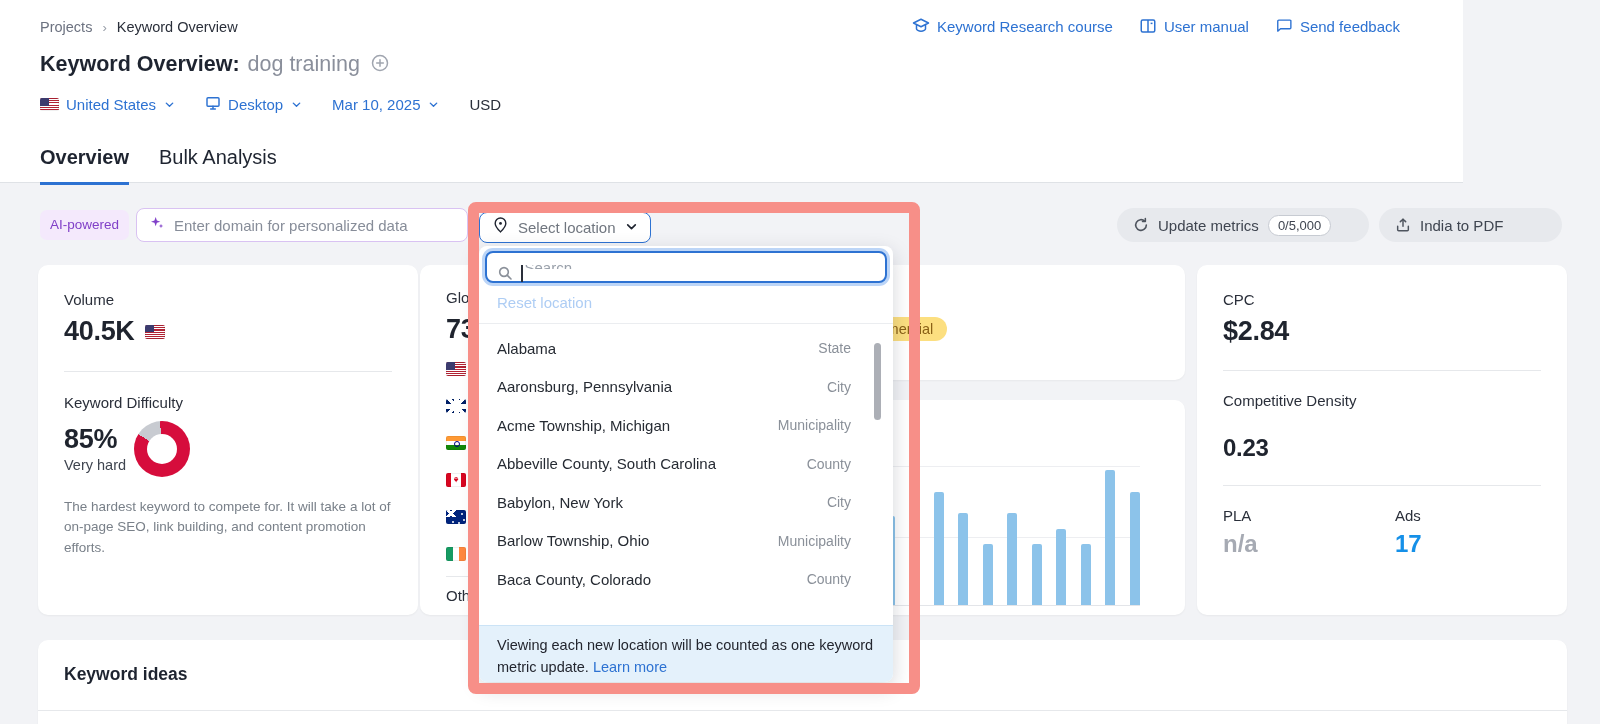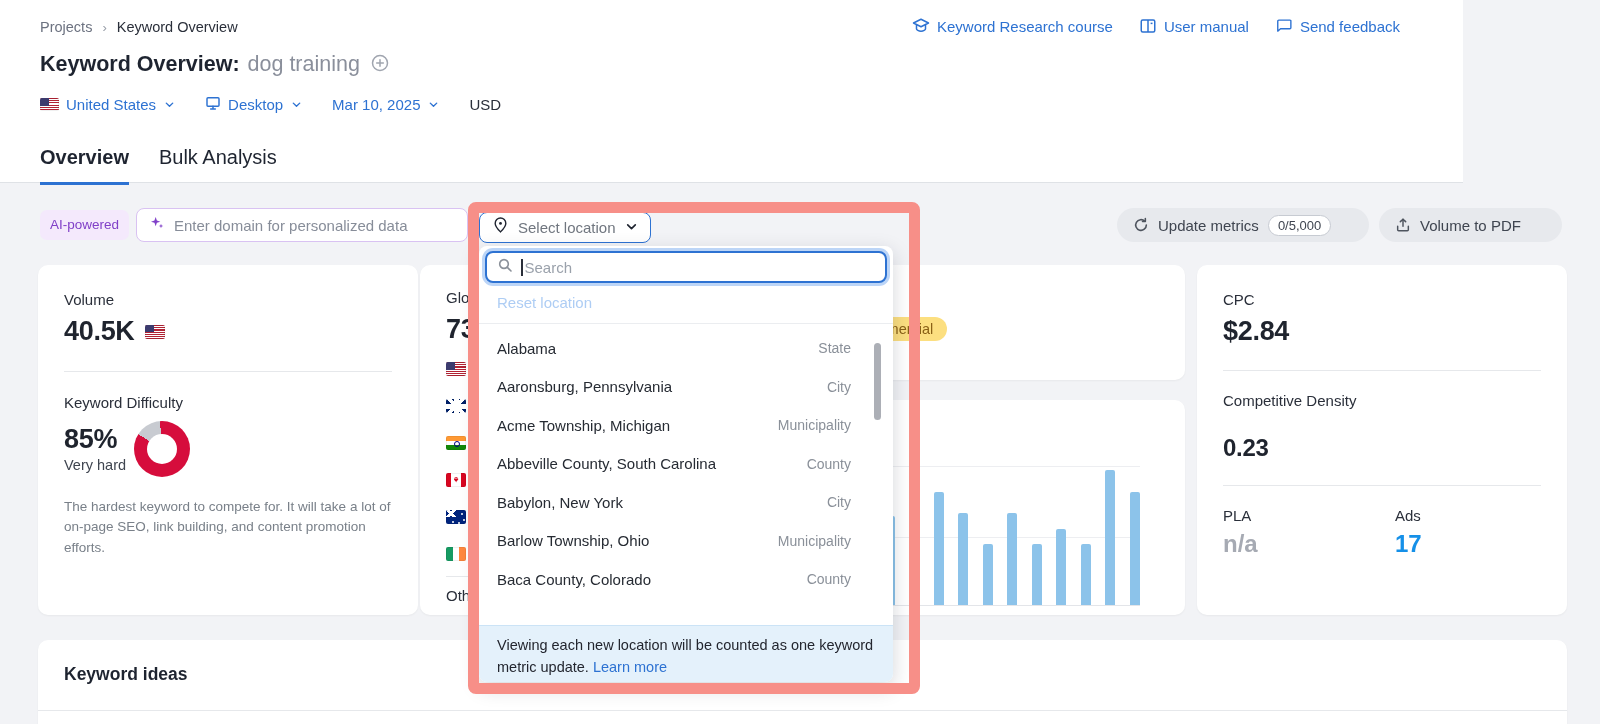--- a/index.html
+++ b/index.html
@@ -101,21 +101,21 @@
   .blue-val { font-size:24px; font-weight:700; color:#1590E8; margin-top:6px; }
 
   #ideas-card { left:38px; top:640px; width:1529px; height:110px; padding:24px 26px 0; }
   .ideas-title { font-size:17.5px; font-weight:700; color:#1E2430; }
   #ideas-card .hr { position:absolute; left:0; right:0; top:70px; }
 
   
   #select-location-btn { position:absolute; left:479px; top:212px; height:31px; z-index:20; background:#fff; border:1.5px solid #2D72D2; border-radius:8px; display:flex; align-items:center; gap:9px; padding:0 12px; cursor:pointer; }
   #select-location-btn .lbl { font-size:15px; color:#70767F; }
   .panel { position:absolute; left:479px; top:246px; width:414px; height:436px; z-index:20; background:#fff; border-radius:8px; box-shadow:0 6px 20px rgba(20,30,50,.18); }
-  .search-box { position:absolute; left:6px; right:6px; top:5px; height:32px; border:2px solid #2D72D2; border-radius:8px; box-shadow:0 0 0 3px rgba(80,145,235,.38); display:flex; align-items:center; gap:8px; padding:12px 10px; background:#fff; }
+  .search-box { position:absolute; left:6px; right:6px; top:5px; height:32px; border:2px solid #2D72D2; border-radius:8px; box-shadow:0 0 0 3px rgba(80,145,235,.38); display:flex; gap:8px; padding:12px 10px; background:#fff; }
   .search-box input { border:none; outline:none; flex:1; font-size:15px; font-family:inherit; background:transparent; color:#2A2F3A; }
   .search-box input::placeholder { color:#9AA1AB; }
   .caret { width:1.5px; height:17px; background:#2A2F3A; margin-right:-6px; }
   .reset { padding:16px 18px 12px; font-size:15px; color:#AECDF4; cursor:default; }
   .list-sep { border:none; border-top:1px solid #EBEDF0; }
   .loc-list { padding:5px 0 0; }
   .loc-row { height:38.5px; display:flex; align-items:center; justify-content:space-between; padding:0 42px 0 18px; cursor:pointer; }
   .loc-name { font-size:15px; color:#262B33; }
   .loc-type { font-size:14px; color:#8A9099; }
   .scroll-thumb { position:absolute; right:12px; top:97px; width:7px; height:77px; border-radius:4px; background:#ACAFB6; }
@@ -226,21 +226,21 @@
     <span class="quota">0/5,000</span>
   </button>
   <button class="btn" style="left:1379px; width:183px;">
     <span>
         <svg width="16" height="16" viewBox="0 0 24 24" fill="none" stroke="#4E545E" stroke-width="2.2" stroke-linecap="round" stroke-linejoin="round">
           <path d="M12 14V3.5"></path>
           <path d="M8 7l4-3.5L16 7"></path>
           <path d="M4 14v5a1.5 1.5 0 0 0 1.5 1.5h13A1.5 1.5 0 0 0 20 19v-5"></path>
         </svg>
       </span>
-    <span>Volume to PDF</span>
+    <span>India to PDF</span>
   </button>
 
   <div class="card" id="volume-card">
     <div class="card-label">Volume</div>
     <div class="vol-row">
       <span class="big-val">40.5K</span>
       <span class="flag flag-us"></span>
     </div>
     <hr class="hr">
     <div class="card-label">Keyword Difficulty</div>

